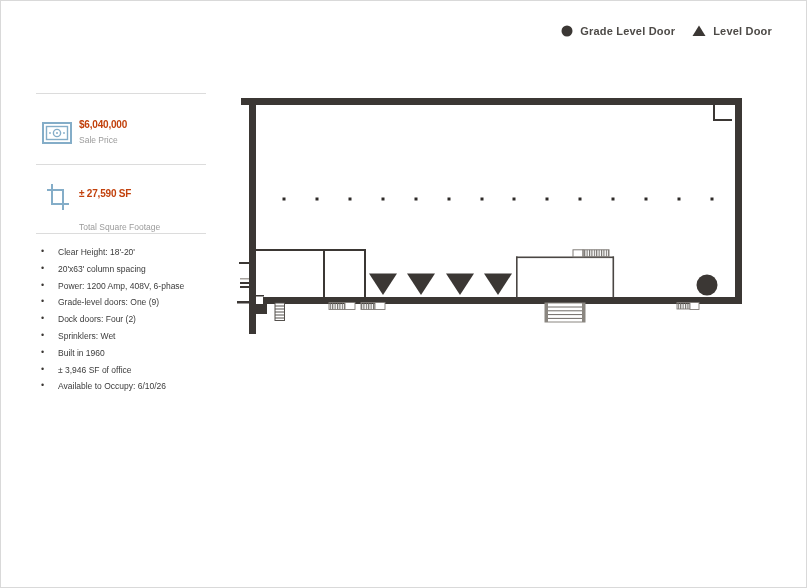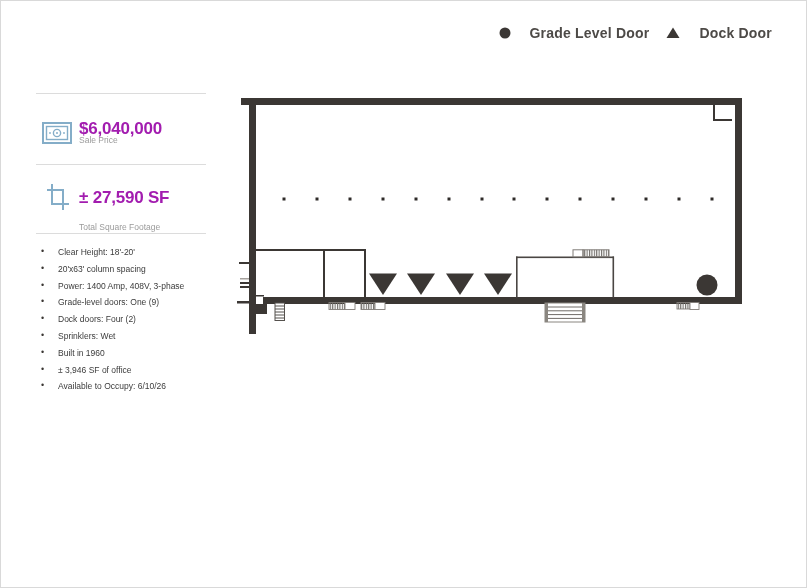--- a/index.html
+++ b/index.html
@@ -10,28 +10,28 @@
   }
   
   .title {
     position:absolute; left:35px; top:14px; font-size:15.5px; font-weight:500;
     letter-spacing:.1px; color:#3d3d3d;
   }
   .legend {
     position:absolute; right:34px; top:24px; display:flex; align-items:center; gap:17px;
   }
   .legend-item { display:flex; align-items:center; gap:7px; }
-  .legend-item .lbl { font-size:14px; font-weight:bold; color:#4d4a47; letter-spacing:.2px;margin-left:12px; }
+  .legend-item .lbl { font-size:11px; font-weight:bold; color:#4d4a47; letter-spacing:.2px; }
   
   .divider { position:absolute; left:35px; width:170px; height:1px; background:#dcdcdc; }
   .d1 { top:92px; } .d2 { top:163px; } .d3 { top:232px; }
   .stat-icon { position:absolute; }
   .mi { left:41px; top:121px; }
   .ci { left:42px; top:181px; }
-  .stat-value { position:absolute; left:78px; font-size:17px; font-weight:bold; color:#a21caf; letter-spacing:-.2px; }
+  .stat-value { position:absolute; left:78px; font-size:10px; font-weight:bold; color:#c2410c; letter-spacing:-.2px; }
   .stat-label { position:absolute; left:78px; font-size:8.5px; color:#9b9b9b; }
   .v1 { top:118px; } .l1 { top:134px;text-align:right; }
   .v2 { top:187px; } .l2 { top:221px; }
   .features {
     position:absolute; left:35px; top:246px; width:180px; margin:0; padding:0; list-style:none;
   }
   .features li {
     position:relative; padding-left:22px; margin-bottom:6.8px;
     font-size:8.5px; line-height:10px; color:#3b3b3b;
   }
@@ -49,21 +49,21 @@
     <div class="legend-item">
       <svg width="12" height="12">
         <circle cx="6" cy="6" r="5.5" fill="#3b3734"></circle>
       </svg>
       <span class="lbl">Grade Level Door</span>
     </div>
     <div class="legend-item">
       <svg width="14" height="12">
         <polygon points="7,0.5 13.5,11 0.5,11" fill="#3b3734"></polygon>
       </svg>
-      <span class="lbl">Dock Door</span>
+      <span class="lbl">Level Door</span>
     </div>
   </div>
 
   <div class="divider d1"></div>
 
   <svg class="stat-icon mi" width="30" height="22" viewBox="0 0 30 22">
     <rect x="1" y="1" width="28" height="20" fill="none" stroke="#84adc8" stroke-width="2"></rect>
     <rect x="4.5" y="4.5" width="21" height="13" fill="none" stroke="#84adc8" stroke-width="1.4"></rect>
     <circle cx="15" cy="11" r="3.6" fill="none" stroke="#84adc8" stroke-width="1.4"></circle>
     <circle cx="15" cy="11" r="1" fill="#84adc8"></circle>
@@ -80,21 +80,21 @@
     <path d="M4 8 H20 V28" fill="none" stroke="#84adc8" stroke-width="2"></path>
   </svg>
   <div class="stat-value v2">± 27,590 SF</div>
   <div class="stat-label l2">Total Square Footage</div>
 
   <div class="divider d3"></div>
 
   <ul class="features">
     <li><span class="dot">•</span><span>Clear Height: 18'-20'</span></li>
     <li><span class="dot">•</span><span>20'x63' column spacing</span></li>
-    <li><span class="dot">•</span><span>Power: 1400 Amp, 408V, 3-phase</span></li>
+    <li><span class="dot">•</span><span>Power: 1200 Amp, 408V, 6-phase</span></li>
     <li><span class="dot">•</span><span>Grade-level doors: One (9)</span></li>
     <li><span class="dot">•</span><span>Dock doors: Four (2)</span></li>
     <li><span class="dot">•</span><span>Sprinklers: Wet</span></li>
     <li><span class="dot">•</span><span>Built in 1960</span></li>
     <li><span class="dot">•</span><span>± 3,946 SF of office</span></li>
     <li><span class="dot">•</span><span>Available to Occupy: 6/10/26</span></li>
   </ul>
 
   <svg class="plan" width="512" height="250" viewBox="236 90 512 250">
     <defs>

